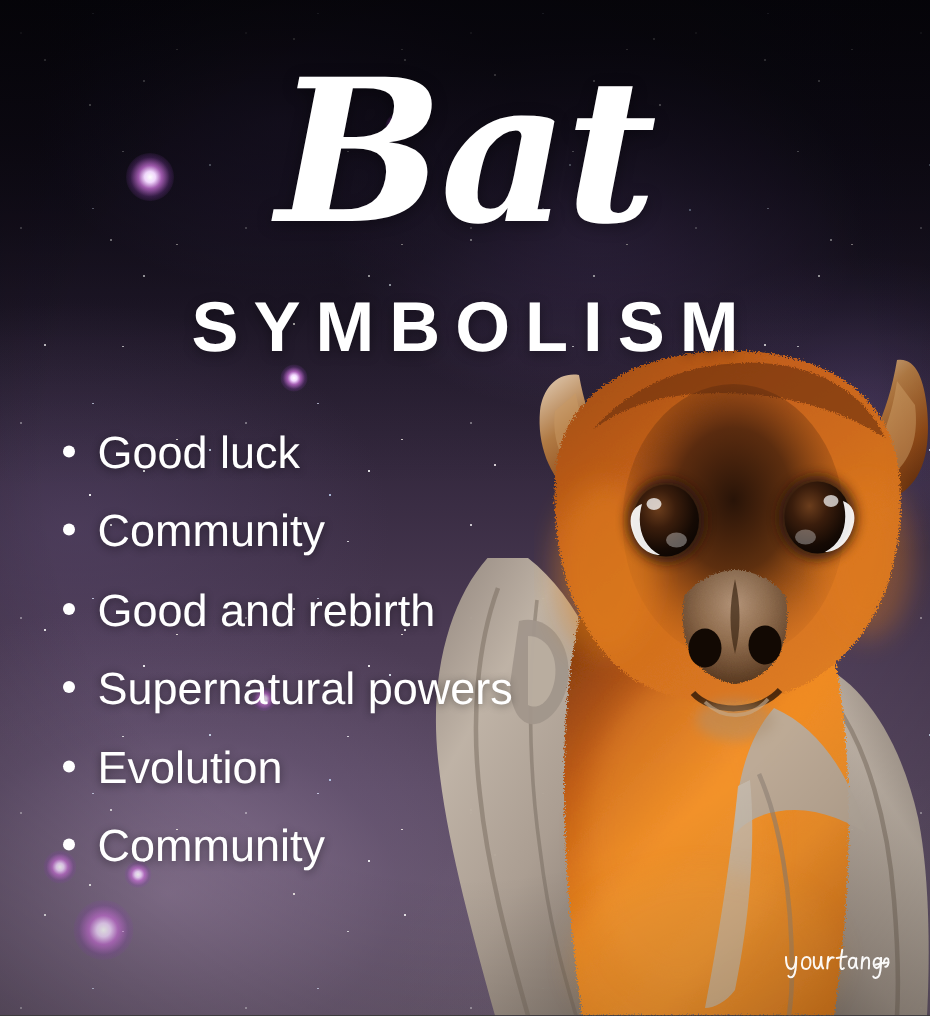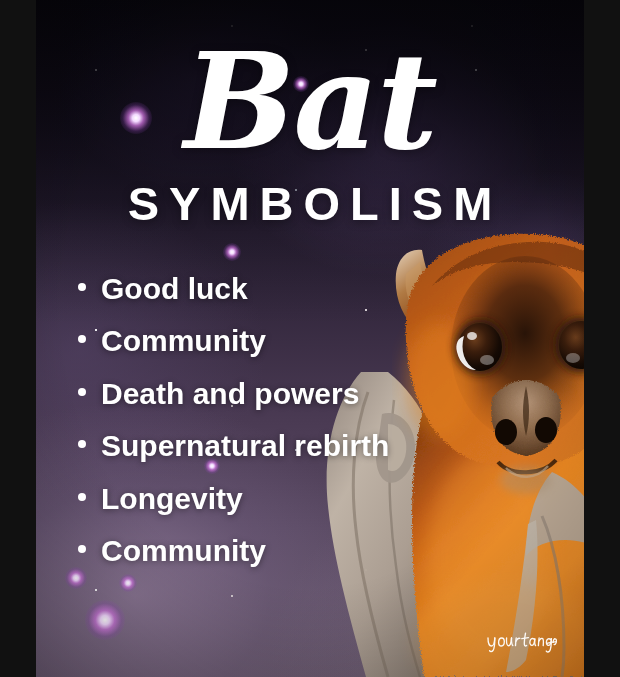--- a/index.html
+++ b/index.html
@@ -4,21 +4,21 @@
 <title>Bat Symbolism</title>
 <style>
   * { margin:0; padding:0; box-sizing:border-box; }
   html,body { background:#111; }
   body {
     font-family: "Liberation Sans", sans-serif;
     display:flex; align-items:flex-start; justify-content:center;
   }
   #poster {
     position:relative;
-    width:548px; height:677px;
+    width:620px; height:677px;
     overflow:hidden;
     background:#404040;
   }
 
   
   .bg-base {
     position:absolute; inset:0;
     background:
       linear-gradient(180deg,
         #100d18 0%,
@@ -104,39 +104,38 @@
     font-weight:700;
     font-style:italic;
     font-size:132px;
     line-height:1;
     letter-spacing:-2px;
     text-shadow:0 2px 10px rgba(0,0,0,.35);
     z-index:6;
   }
   .title-sub {
     position:absolute;
-    left:0; right:0; top:180px;
+    left:0; right:0; top:194px;
     text-align:center;
     color:#ffffff;
     font-weight:700;
     font-size:47px;
     line-height:1;
     letter-spacing:10px;
     text-indent:10px;
     text-shadow:0 2px 8px rgba(0,0,0,.35);
     z-index:6;
   }
 
   ul.symbol-list {
     position:absolute;
-    left:38px; top:274px;
+    left:38px; top:288px;
     list-style:none;
     z-index:7;
     width:470px;
-    font-weight:bold;
   }
   ul.symbol-list li {
     position:relative;
     color:#ffffff;
     font-size:30px;
     line-height:1;
     height:52.4px;
     padding-left:27px;
     white-space:nowrap;
     text-shadow:0 1px 6px rgba(0,0,0,.45);
@@ -350,23 +349,23 @@
   </svg>
 
   <div class="vignette"></div>
 
   <div class="title-bat">Bat</div>
   <div class="title-sub">SYMBOLISM</div>
 
   <ul class="symbol-list" id="symbol-list">
       <li><span class="bullet"></span><span>Good luck</span></li>
       <li><span class="bullet"></span><span>Community</span></li>
-      <li><span class="bullet"></span><span>Death and powers</span></li>
-      <li><span class="bullet"></span><span>Supernatural rebirth</span></li>
-      <li><span class="bullet"></span><span>Longevity</span></li>
+      <li><span class="bullet"></span><span>Good and rebirth</span></li>
+      <li><span class="bullet"></span><span>Supernatural powers</span></li>
+      <li><span class="bullet"></span><span>Evolution</span></li>
       <li><span class="bullet"></span><span>Community</span></li>
     </ul>
 
   <svg class="watermark" viewBox="0 0 72 26">
     <title>YourTango</title>
     <g fill="none" stroke="#ffffff" stroke-width="1.35" stroke-linecap="round" stroke-linejoin="round" opacity="0.95">
 
       <path d="M3 9 C3 14, 4 17, 6.5 17 C8.5 17, 9.5 14, 9.8 9"></path>
       <path d="M9.8 9 C9.8 15, 9.6 19.5, 8 21.5 C6.8 23, 5.2 22.8, 4.6 21.6"></path>
 

